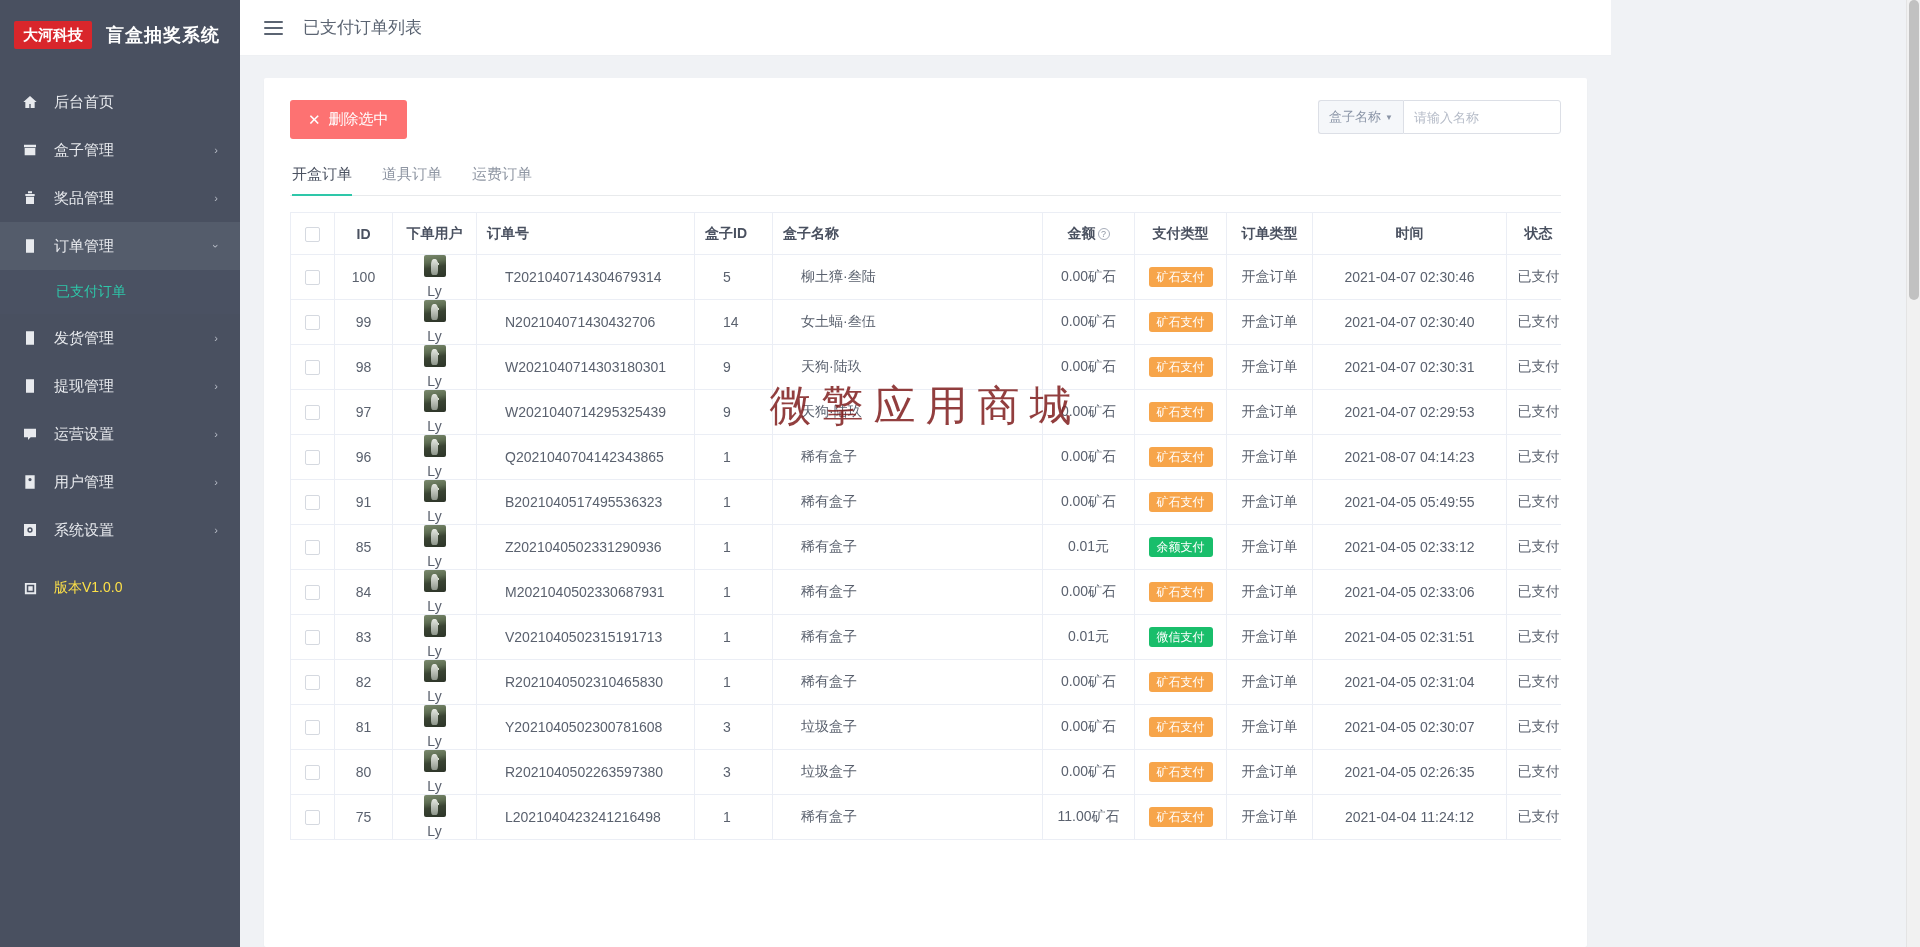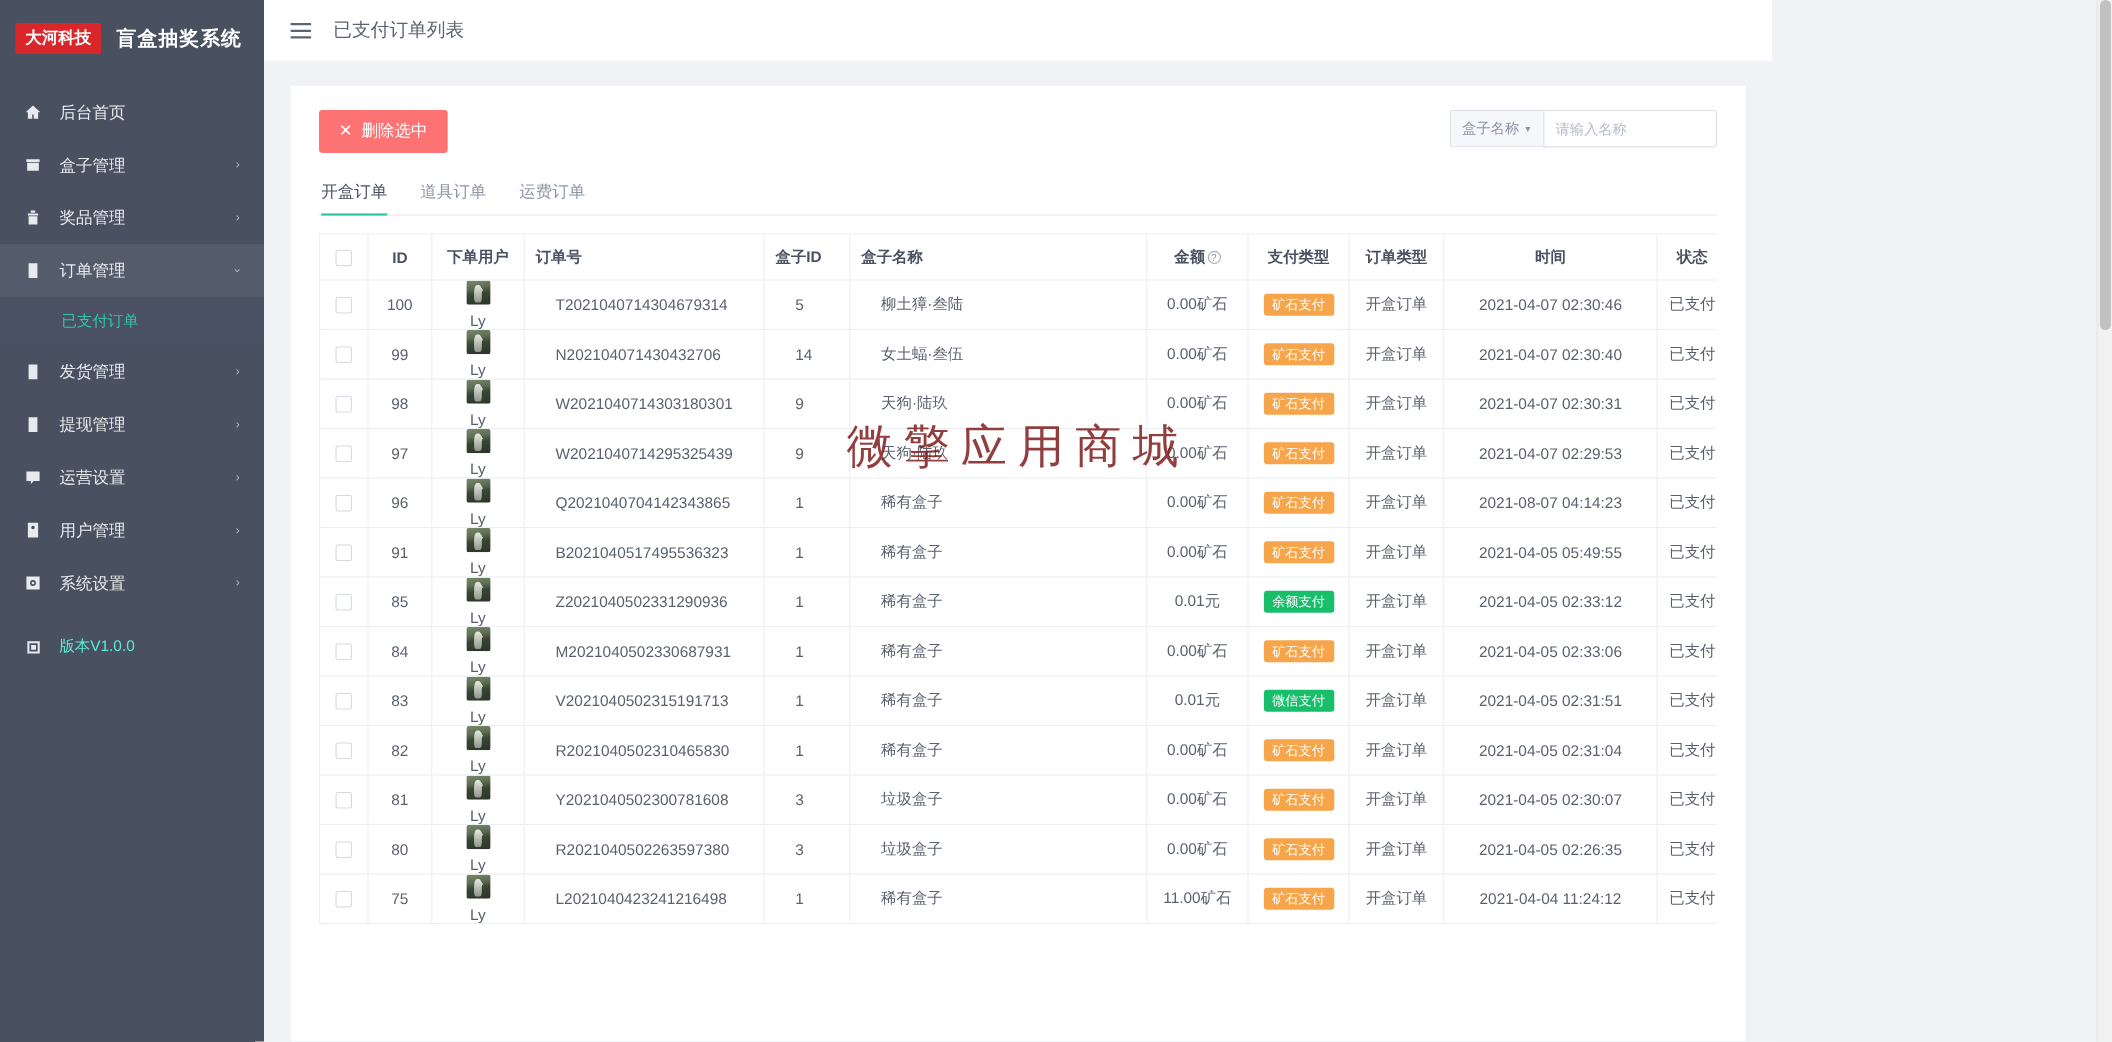--- a/index.html
+++ b/index.html
@@ -53,21 +53,21 @@
   .nav-arrow.down { transform: rotate(90deg); display:inline-block; }
   .submenu { background: #0ea5e9; }
   .sub-item {
     height: 44px; display: flex; align-items: center;
     padding-left: 56px; font-size: 14px; color: #c7ccd6; cursor: pointer;
   }
   .sub-item.active { color: #2ec7a9; background: #4a5162; }
   .version {
     position: absolute; left: 0; top: 578px;
     display: flex; align-items: center; padding-left: 20px;
-    color: #5eead4; font-size: 14px;
+    color: #fde047; font-size: 14px;
   }
   .version .nav-ico svg { width: 15px; height: 15px; }
 
   
   .main { flex: 1 1 auto; display: flex; flex-direction: column; min-width: 0; height: 947px; }
   .topbar {
     height: 56px; background: #fff; display: flex; align-items: center;
     padding-left: 22px; gap: 18px; border-bottom: 1px solid #eef0f3;
     flex: 0 0 56px;
   }

